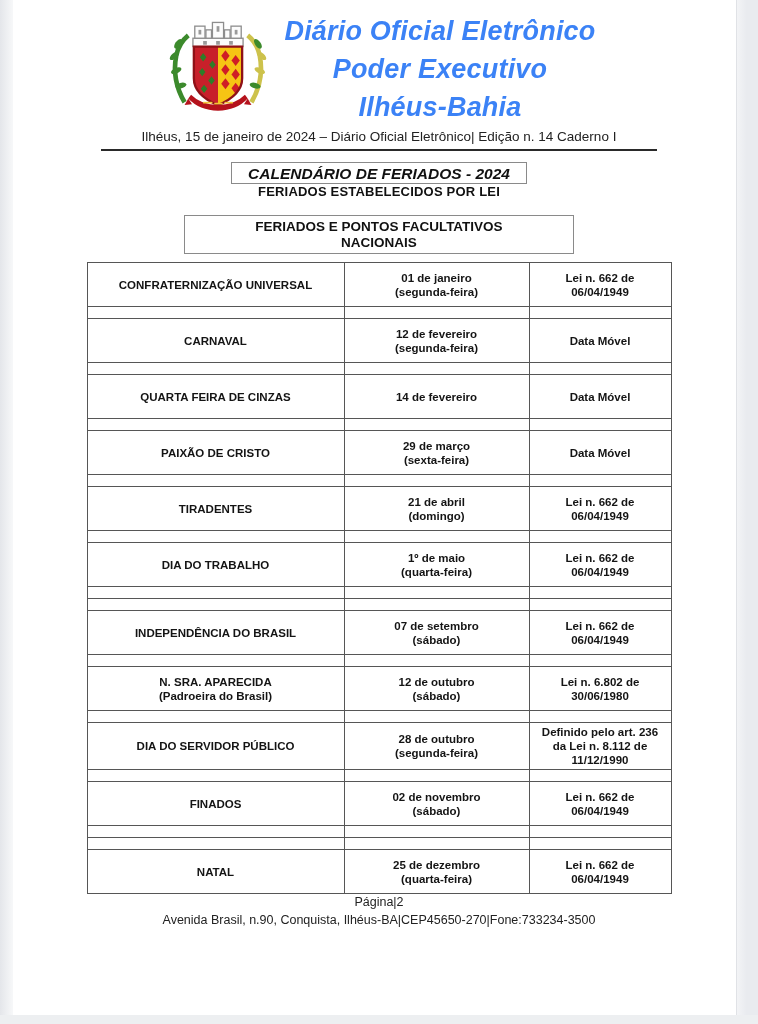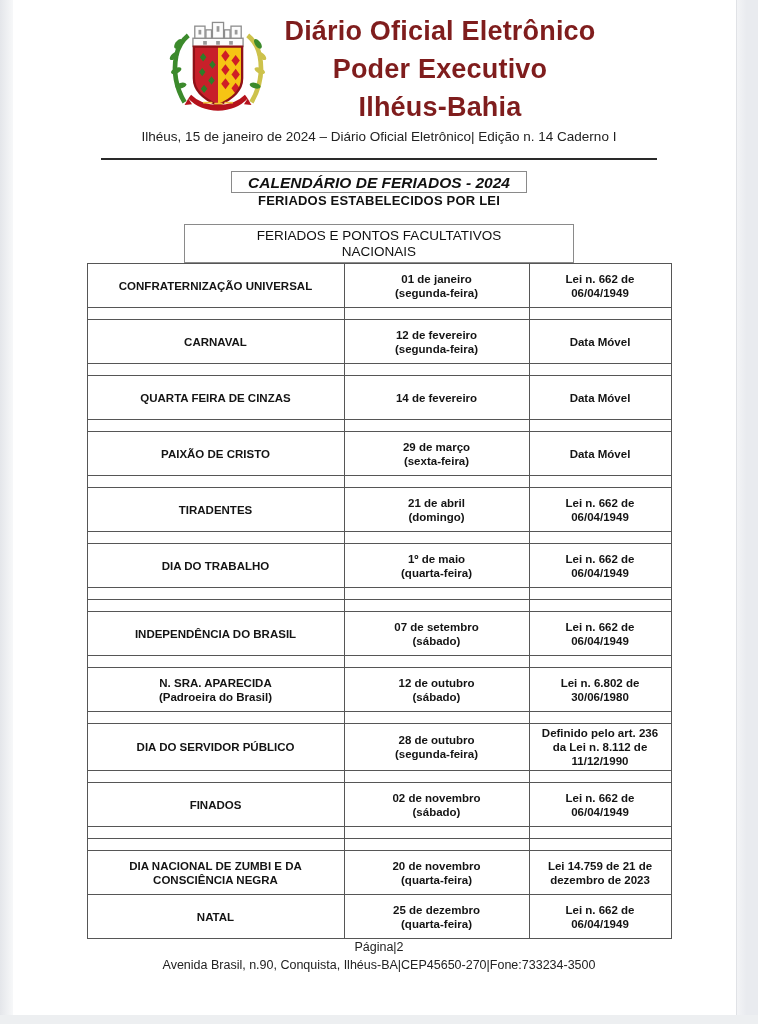--- a/index.html
+++ b/index.html
@@ -13,32 +13,32 @@
   .edge-left{position:absolute;left:0;top:0;width:13px;height:1024px;
     background:linear-gradient(to right,#e4e6ea,#f7f8f9);}
   .edge-right{position:absolute;right:0;top:0;width:21px;height:1024px;
     background:linear-gradient(to left,#e9ebef 55%,#f3f4f6);border-left:1px solid #e0e2e6;}
   .edge-bottom{position:absolute;bottom:0;left:0;width:758px;height:9px;background:#edeff1;}
 
   .content{position:relative;z-index:2;}
 
   .header{display:flex;justify-content:center;align-items:center;gap:10px;padding-top:12px;}
   .emblem{flex:0 0 auto;}
-  .titles{text-align:center;font-weight:bold;font-size:27px;line-height:38px;color:#7f1d1d;letter-spacing:.2px;}
+  .titles{text-align:center;font-weight:bold;font-size:27px;line-height:38px;color:#3b82f6;letter-spacing:.2px;font-style:italic;}
 
   .dateline-wrap{width:556px;margin:3px auto 0;border-bottom:2px solid #2a2a2a;
-    padding-bottom:14px;text-align:center;font-size:13.5px;color:#222;}
+    padding-bottom:5px;text-align:center;font-size:13.5px;color:#222;}
 
   .cal-box{width:fit-content;margin:11px auto 0;border:1.5px solid #8a8a8a;
     padding:2px 16px 0;font-size:15.5px;font-weight:bold;font-style:italic;text-align:center;}
 
   .subtitle{text-align:center;font-weight:bold;font-size:13px;letter-spacing:.2px;}
 
-  .nac-box{width:364px;margin:16px auto 0;border:1.5px solid #8a8a8a;text-align:center;
-    font-weight:normal;font-size:13.5px;line-height:16px;padding:3px 12px 2px;}
+  .nac-box{width:364px;margin:16px auto 8px;border:1.5px solid #8a8a8a;text-align:center;
+    font-weight:bold;font-size:13.5px;line-height:16px;padding:3px 12px 2px;}
 
   table.holidays{width:584px;margin:0 auto;border-collapse:collapse;table-layout:fixed;}
   table.holidays td{
     border:1.5px solid #565656;font-weight:bold;font-size:11.5px;line-height:14px;
     text-align:center;vertical-align:middle;padding:2px 4px;color:#141414;
   }
   col.c-name{width:257px;} col.c-date{width:185px;} col.c-law{width:142px;}
   tr.main{height:44px;} tr.spacer{height:12px;}
   td div{min-height:0;}
 
@@ -370,35 +370,20 @@
           <td></td>
           <td></td>
         </tr>
 
       <tr class="spacer">
           <td></td>
           <td></td>
           <td></td>
         </tr>
 
-      <tr class="main">
-        <td>
-            <div>DIA NACIONAL DE ZUMBI E DA</div>
-            <div>CONSCIÊNCIA NEGRA</div>
-          </td>
-        <td>
-            <div>20 de novembro</div>
-            <div>(quarta-feira)</div>
-          </td>
-        <td>
-            <div>Lei 14.759 de 21 de</div>
-            <div>dezembro de 2023</div>
-            <div></div>
-          </td>
-      </tr>
 
       <tr class="main">
         <td>
             <div>NATAL</div>
             <div></div>
           </td>
         <td>
             <div>25 de dezembro</div>
             <div>(quarta-feira)</div>
           </td>

